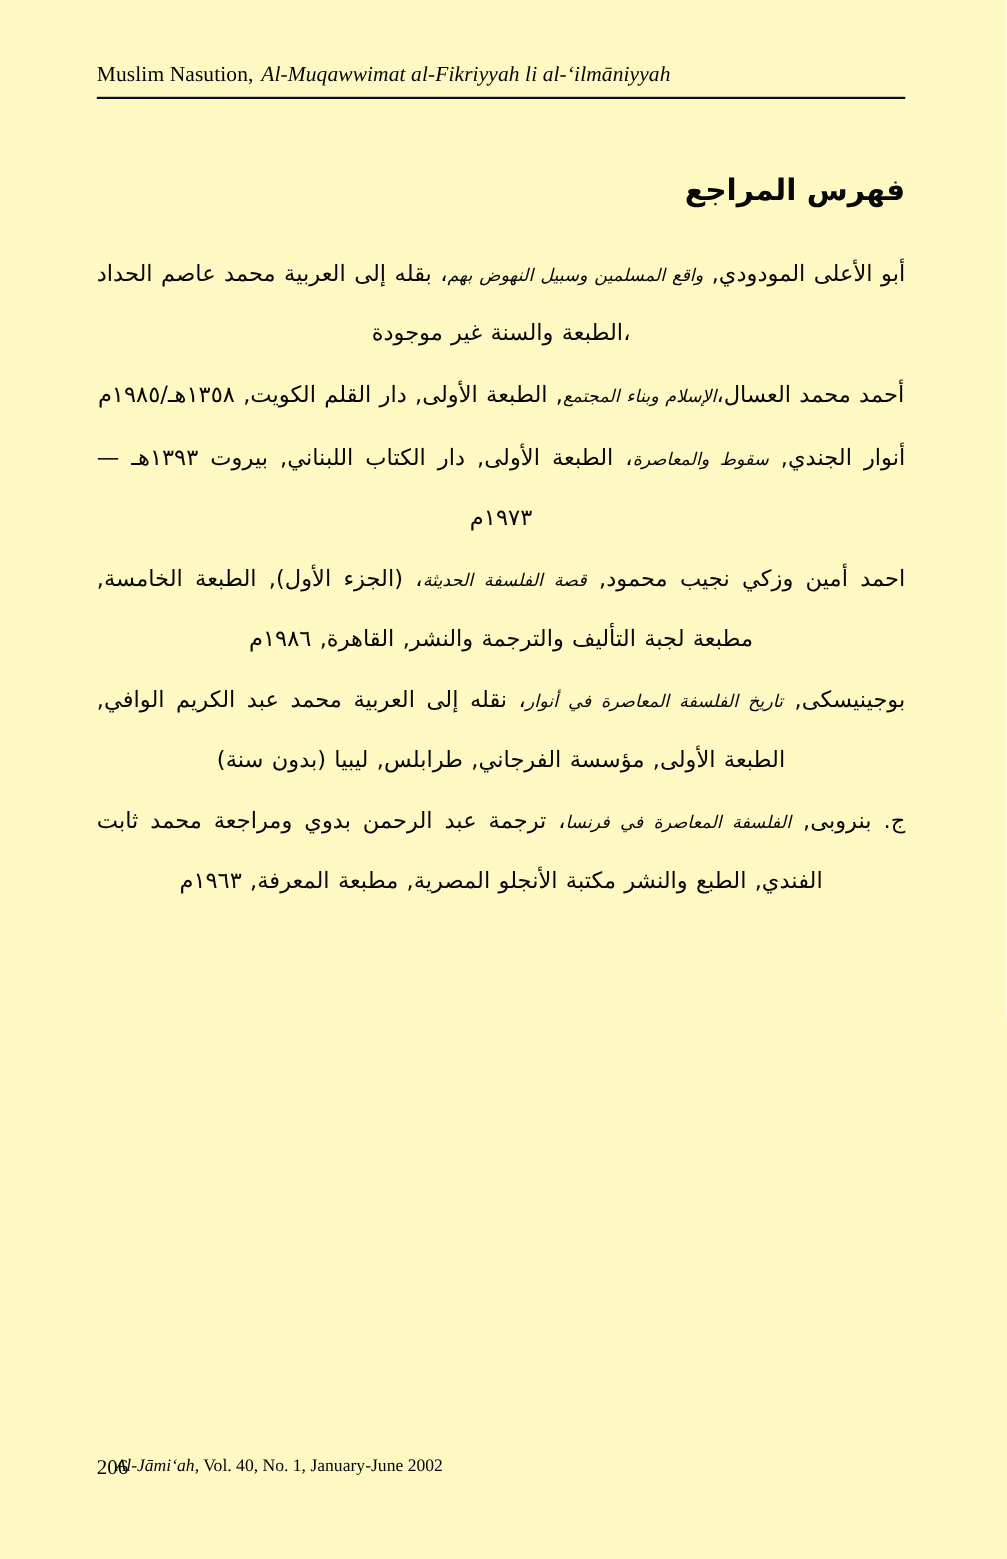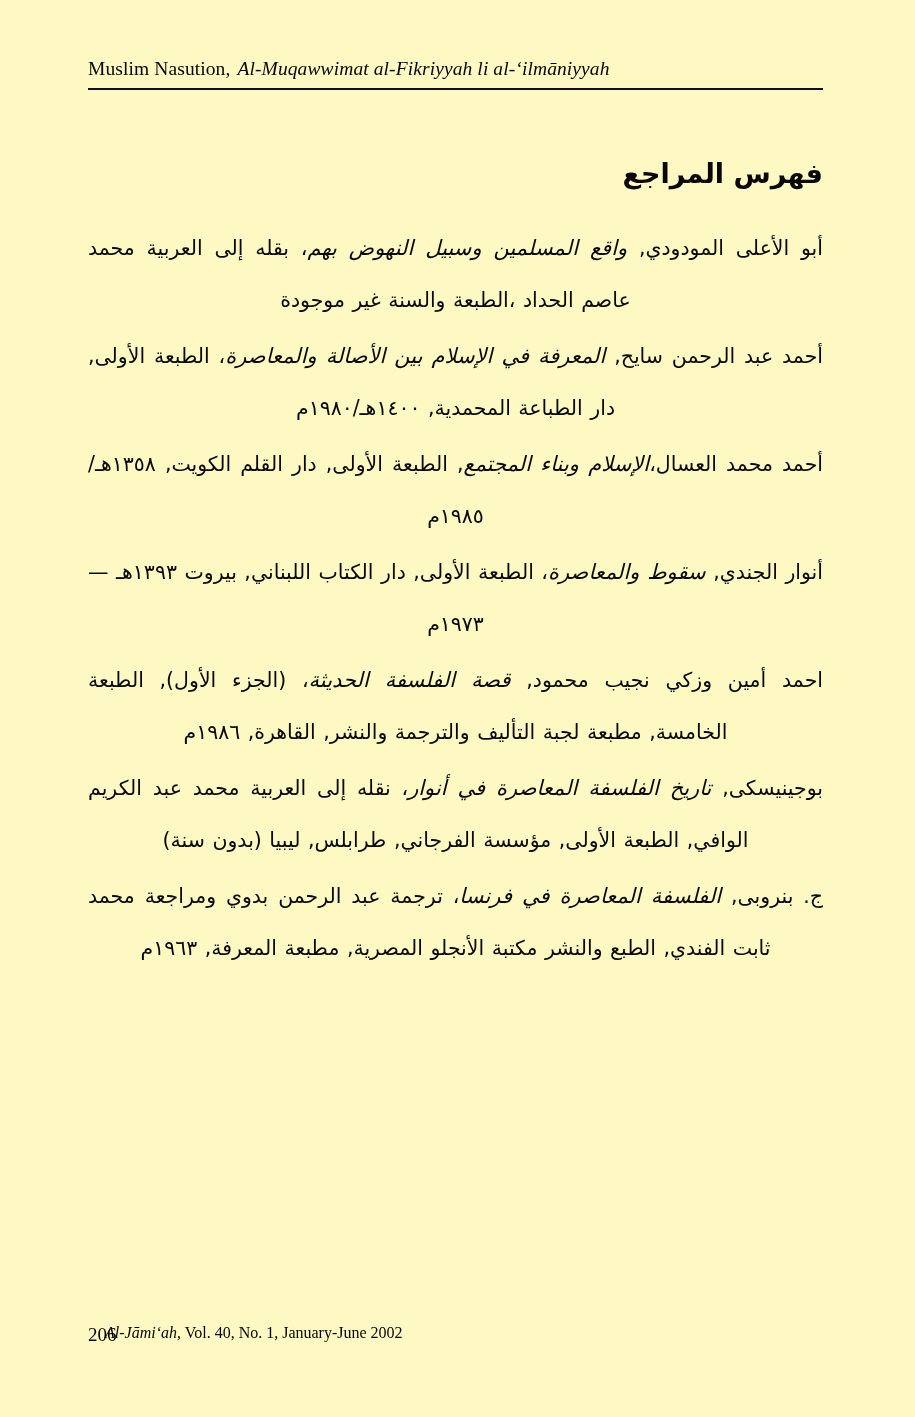--- a/index.html
+++ b/index.html
@@ -84,21 +84,21 @@
     font-family: "DejaVu Sans", "Liberation Sans", sans-serif;
     font-size: 20.5px;
     line-height: 52px;
     color: #080808;
     margin: 0 0 4px 0;
     word-spacing: 1px;
   }
 
   .entry .bk {
     font-style: italic;
-    font-size: 21px;
+    font-size: 16px;
   }
 
   
   #folio {
     position: absolute;
     left: 88px;
     top: 1325px;
     font-size: 19px;
     line-height: 1;
     font-family: "Liberation Serif", "DejaVu Serif", serif;
@@ -131,21 +131,20 @@
     <span class="rh-author">Muslim Nasution,</span><span class="rh-title">Al-Muqawwimat al-Fikriyyah li al-‘ilmāniyyah</span>
   </div>
 
   <div id="header-rule"></div>
 
   <h1 id="section-title">فهرس المراجع</h1>
 
   <div id="bibliography">
     <p class="entry"><span>أبو الأعلى المودودي, </span><span class="bk">واقع المسلمين وسبيل النهوض بهم</span><span>، بقله إلى العربية محمد عاصم الحداد ،الطبعة والسنة غير موجودة</span></p>
 
-    <p class="entry"><span>أحمد عبد الرحمن سايح, </span><span class="bk">المعرفة في الإسلام بين الأصالة والمعاصرة</span><span>، الطبعة الأولى, دار الطباعة المحمدية, ١٤٠٠هـ/١٩٨٠م</span></p>
 
     <p class="entry"><span>أحمد محمد العسال،</span><span class="bk">الإسلام وبناء المجتمع</span><span>, الطبعة الأولى, دار القلم الكويت, ١٣٥٨هـ/١٩٨٥م</span></p>
 
     <p class="entry"><span>أنوار الجندي, </span><span class="bk">سقوط والمعاصرة</span><span>، الطبعة الأولى, دار الكتاب اللبناني, بيروت ١٣٩٣هـ — ١٩٧٣م</span></p>
 
     <p class="entry"><span>احمد أمين وزكي نجيب محمود, </span><span class="bk">قصة الفلسفة الحديثة</span><span>، (الجزء الأول), الطبعة الخامسة, مطبعة لجبة التأليف والترجمة والنشر, القاهرة, ١٩٨٦م</span></p>
 
     <p class="entry"><span>بوجينيسكى, </span><span class="bk">تاريخ الفلسفة المعاصرة في أنوار</span><span>، نقله إلى العربية محمد عبد الكريم الوافي, الطبعة الأولى, مؤسسة الفرجاني, طرابلس, ليبيا (بدون سنة)</span></p>
 
     <p class="entry"><span>ج. بنروبى, </span><span class="bk">الفلسفة المعاصرة في فرنسا</span><span>، ترجمة عبد الرحمن بدوي ومراجعة محمد ثابت الفندي, الطبع والنشر مكتبة الأنجلو المصرية, مطبعة المعرفة, ١٩٦٣م</span></p>

